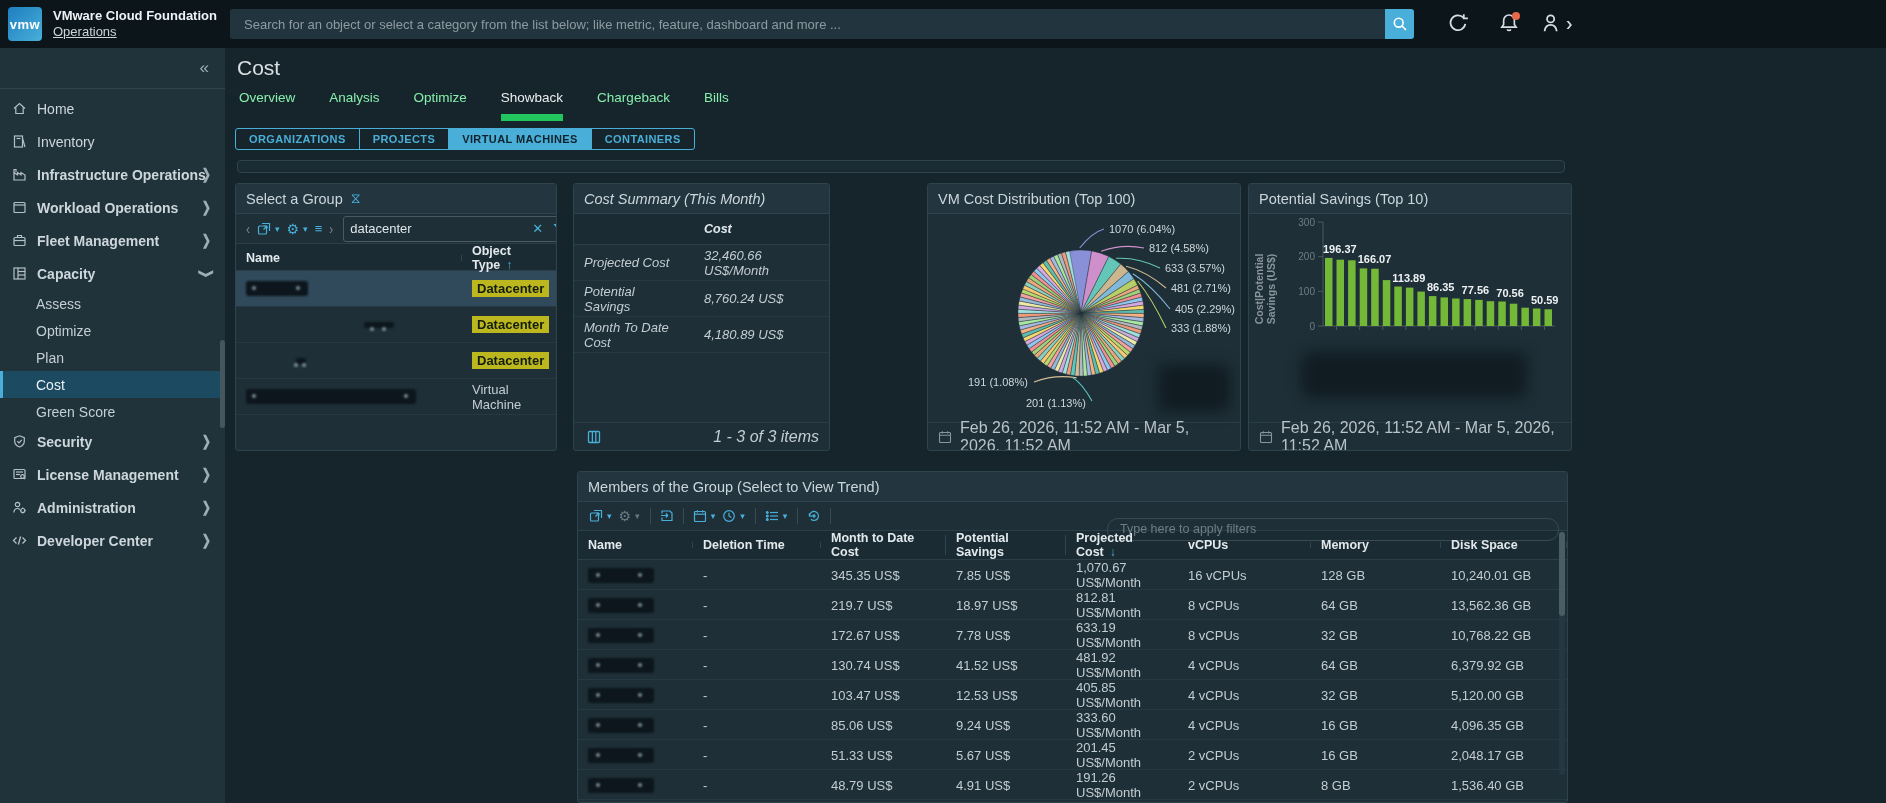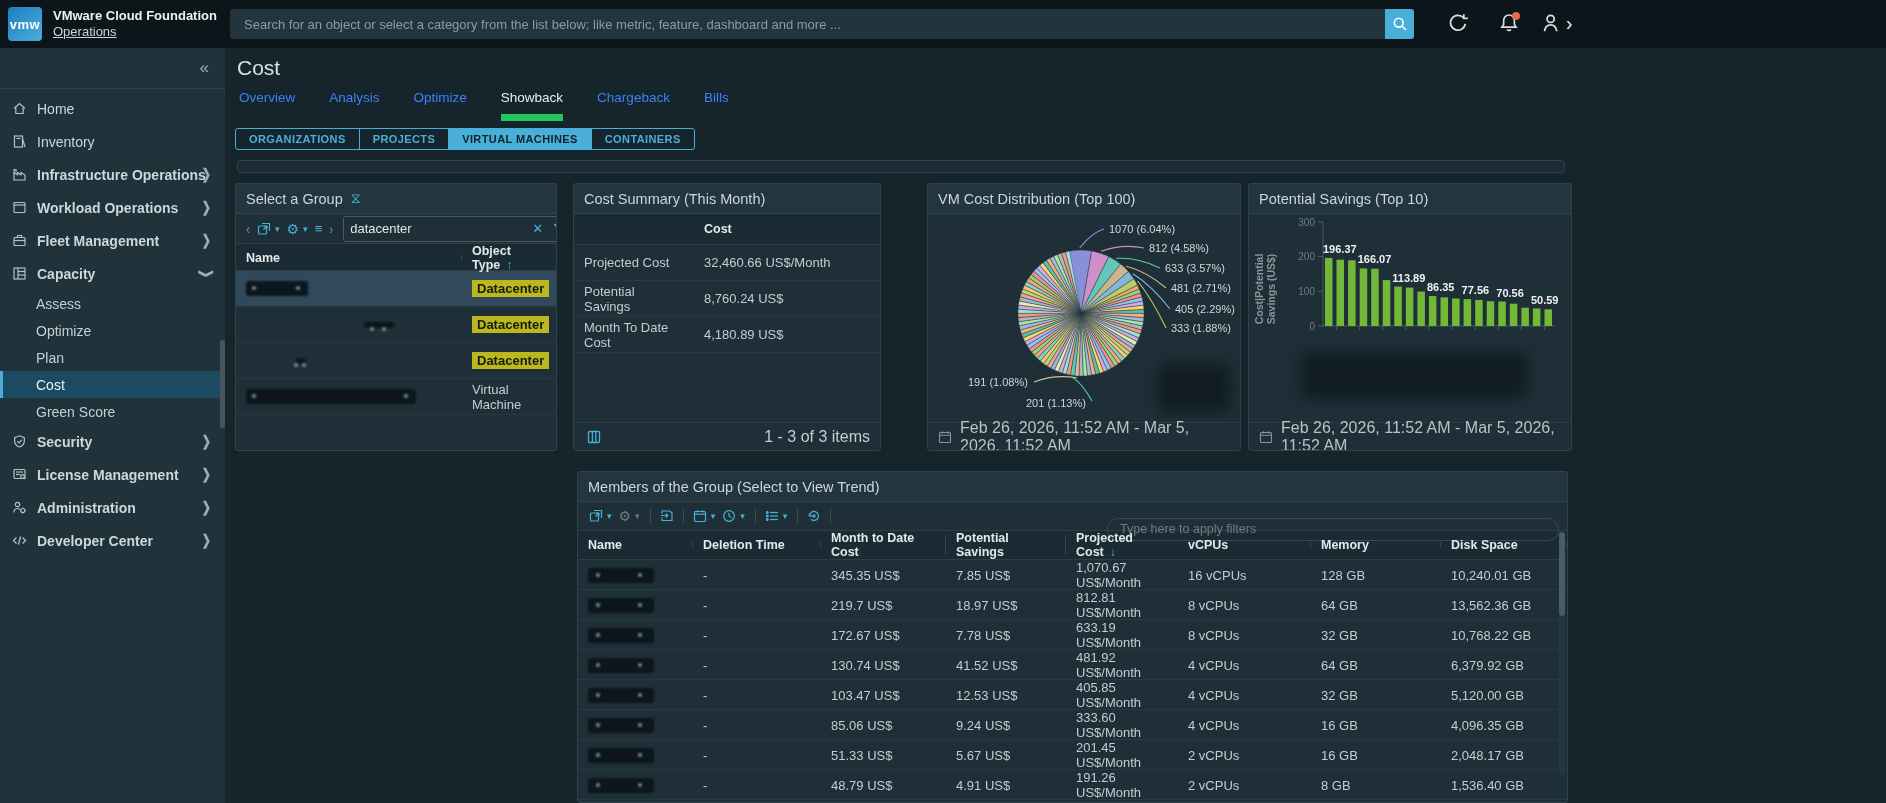--- a/index.html
+++ b/index.html
@@ -39,37 +39,37 @@
   .side-ico { width:16px; height:16px; margin-right:9px; color:#b5c0c5; display:inline-flex; }
   .side-ico svg { width:15px; height:15px; }
   .side-chev { position:absolute; right:14px; color:#9fadb4; font-size:11px; transform:scaleY(1.3); }
   .side-chev.down { transform:rotate(90deg) scaleY(1.3); }
   .side-scroll { position:absolute; left:220px; top:292px; width:5px; height:88px; background:#46565e; border-radius:3px; }
 
   
   .content { position:absolute; left:225px; top:48px; width:1661px; height:755px; background:#16242b; }
   .page-title { position:absolute; left:12px; top:8px; font-size:21px; font-weight:300; color:#d8e0e4; }
   .tabs { position:absolute; left:14px; top:42px; display:flex; gap:34px; }
-  .tab { font-size:13.5px; color:#3b82f6; padding-bottom:9px; cursor:pointer; }
+  .tab { font-size:13.5px; color:#86efac; padding-bottom:9px; cursor:pointer; }
   .tab.active { color:#eaeef0; border-bottom:7px solid #22c55e; }
   .subtabs { position:absolute; left:10px; top:80px; display:flex; }
   .subtab { font-size:11px; font-weight:bold; letter-spacing:.4px; color:#49afd9; border:1px solid #49afd9;
     padding:4px 13px; margin-left:-1px; cursor:pointer; background:transparent; }
   .subtab:first-child { border-radius:3px 0 0 3px; margin-left:0; }
   .subtab:last-child { border-radius:0 3px 3px 0; }
   .subtab.active { background:#49afd9; color:#10222b; }
   .collapsed-strip { position:absolute; left:12px; top:112px; width:1328px; height:13px; background:#1b2b33;
     border:1px solid #2f434c; border-radius:4px; }
 
   
   .panel { position:absolute; background:#1e2f37; border:1px solid #2f434c; border-radius:3px; overflow:hidden; }
   .panel-h { height:30px; background:#233640; border-bottom:1px solid #2f434c; display:flex; align-items:center;
     padding:0 10px; font-size:14.5px; color:#cbd6db; }
   .p-group   { left:10px;  top:135px; width:322px; height:268px; }
-  .p-summary { left:348px; top:135px; width:308px; height:268px; }
+  .p-summary { left:348px; top:135px; width:257px; height:268px;font-style:italic; }
   .p-pie     { left:686px; top:135px; width:314px; height:268px;margin-left:16px; }
   .p-bars    { left:1023px;top:135px; width:324px; height:268px; }
   .p-members { left:352px; top:423px; width:991px; height:332px; }
 
   .hourglass { color:#49afd9; margin-left:8px; font-size:14px; }
 
   
   .g-toolbar { height:30px; display:flex; align-items:center; padding:0 6px; border-bottom:1px solid #2c3f48; }
   .nav-chev { color:#7d8a91; font-size:12px; padding:0 4px; cursor:pointer; transform:scaleY(1.2); }
   .t-ico { color:#49afd9; display:inline-flex; align-items:center; margin:0 3px; cursor:pointer; }

